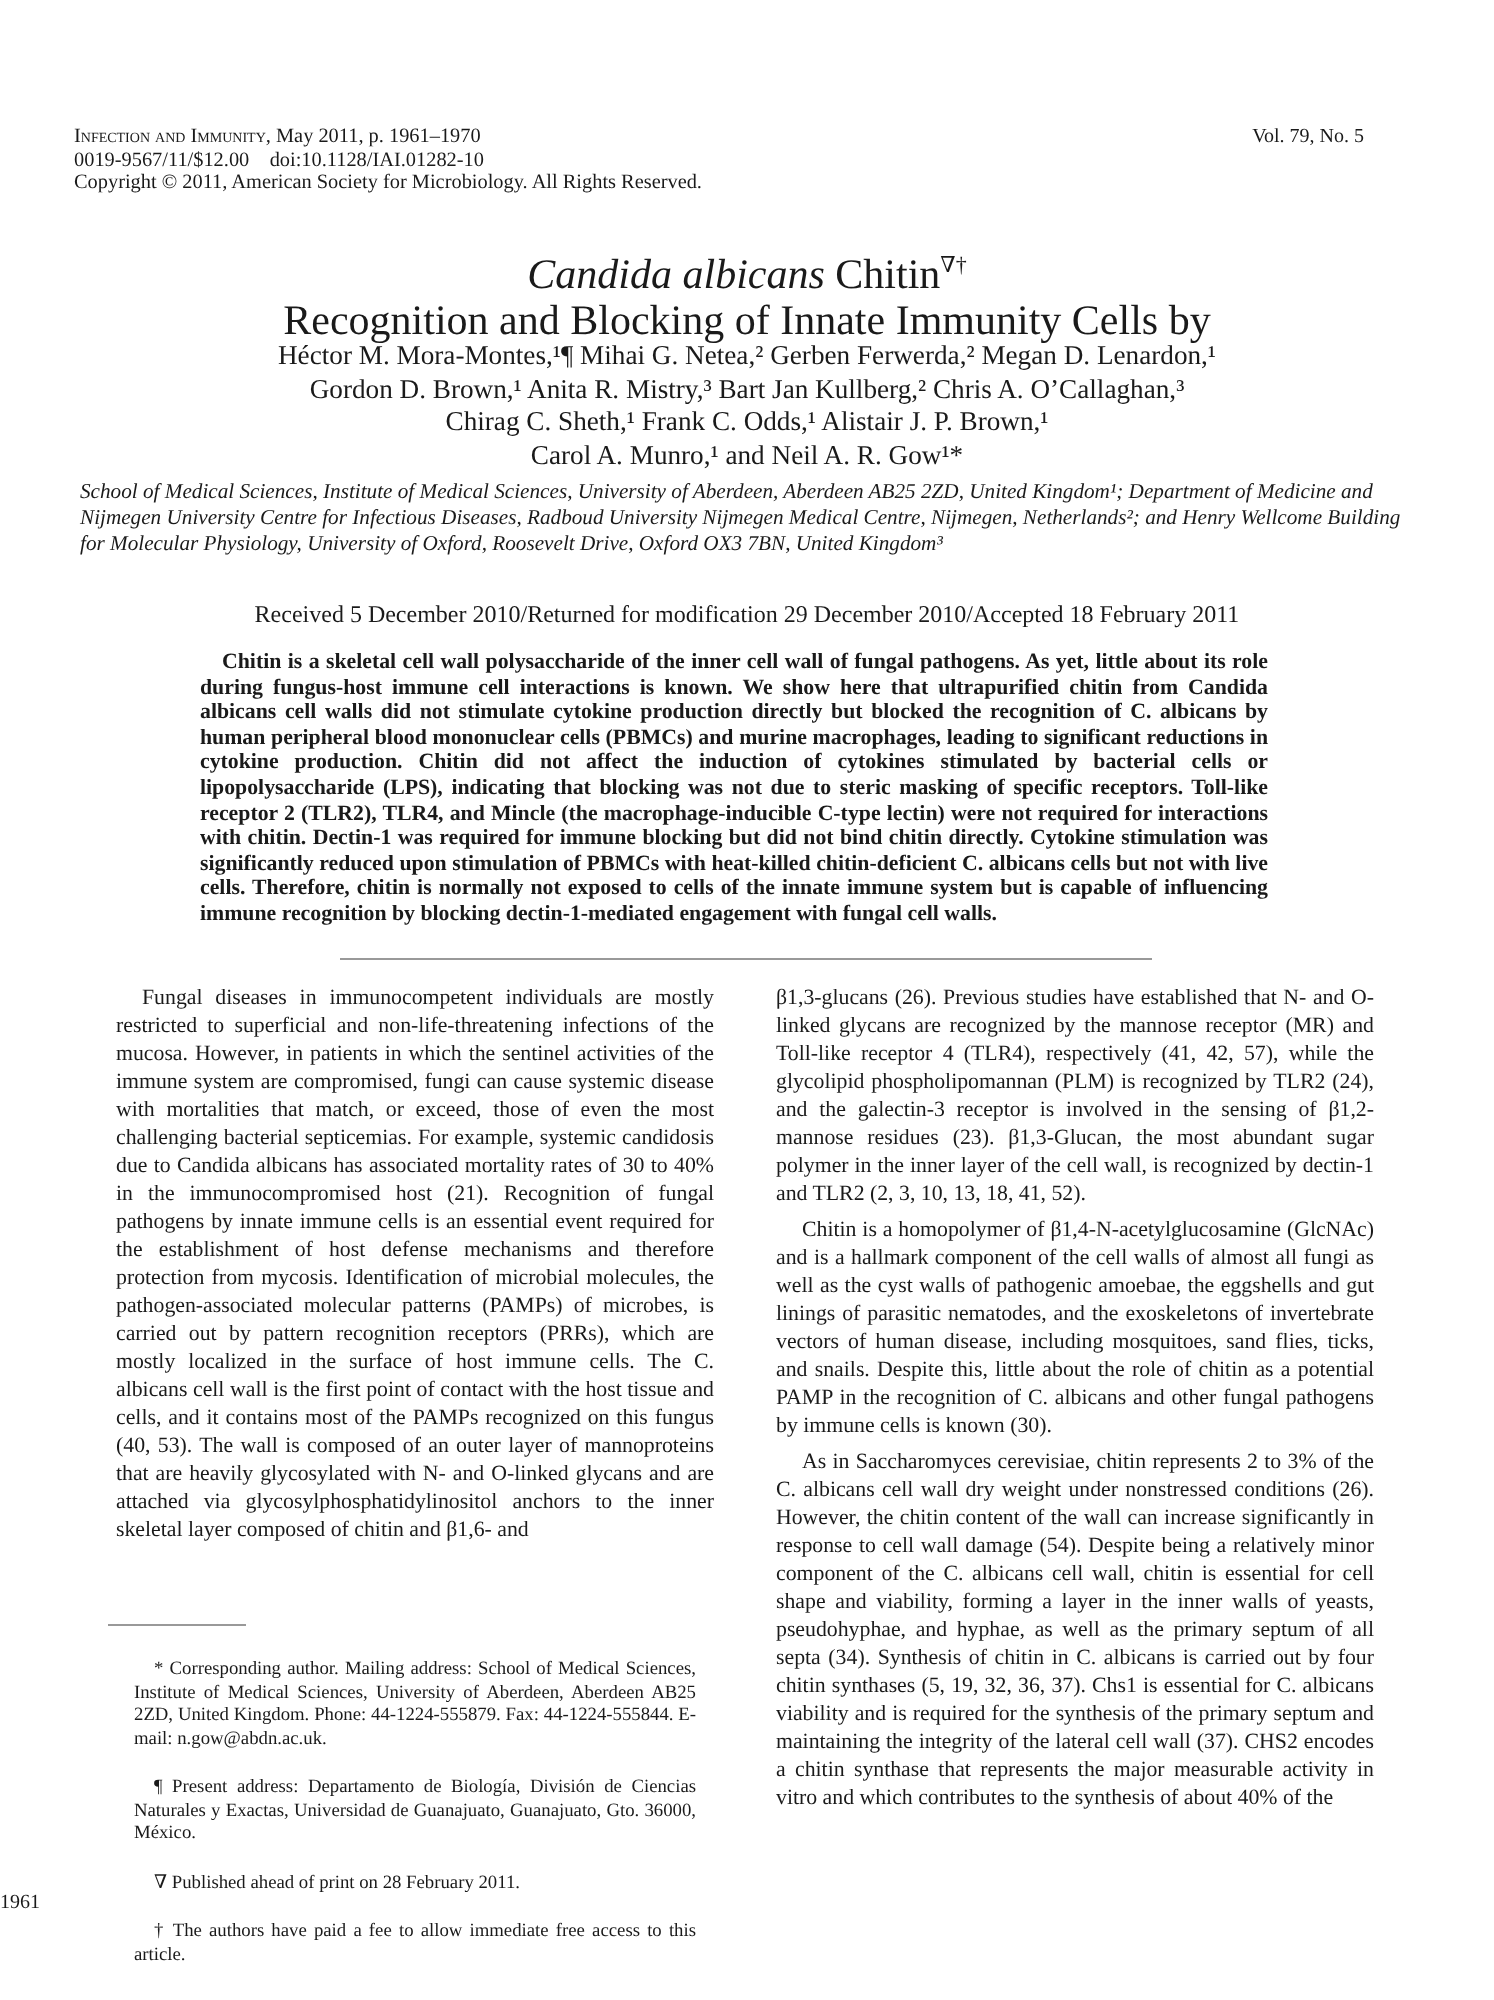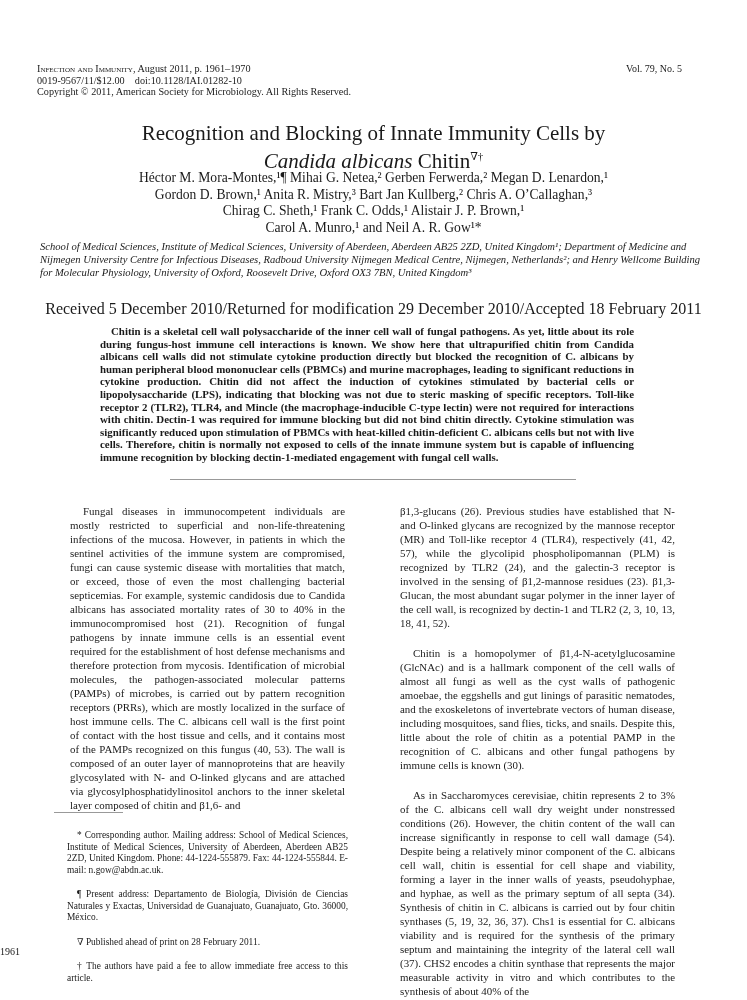--- a/index.html
+++ b/index.html
@@ -6,46 +6,46 @@
   body { width: 747px; height: 1000px; position: relative; overflow: hidden;
          font-family: "Liberation Serif", "DejaVu Serif", serif; color: #1a1a1a; }
   .abs { position: absolute; }
   .hdr { left: 37px; top: 63px; font-size: 10.2px; line-height: 11.5px; }
   .hdr .sc { font-variant: small-caps; }
   .vol { right: 65px; top: 63px; font-size: 10px; }
   .title { left: 0; width: 747px; top: 122px; text-align: center; font-size: 21px; line-height: 23px; }
   .title sup { font-size: 11px; }
   .authors { left: 0; width: 747px; top: 170px; text-align: center; font-size: 13.6px; line-height: 16.5px; }
   .affil { left: 40px; width: 667px; top: 240px; text-align: left; font-size: 10.6px; line-height: 13px; font-style: italic; }
-  .received { left: 0; width: 747px; top: 300px; text-align: center; font-size: 16px; }
+  .received { left: 0; width: 747px; top: 300px; text-align: center; font-size: 12px; }
   .abstract { left: 100px; width: 534px; top: 325px; font-size: 10.9px; line-height: 12.6px; font-weight: bold; text-align: justify; text-indent: 11px; }
   .rule { left: 170px; width: 406px; top: 479px; height: 1px; background: #999; }
   .col { width: 307px; font-size: 10.9px; line-height: 14px; text-align: justify; }
-  .col p { margin: 16px; text-indent: 13px; }
+  .col p { margin: 4px; text-indent: 13px; }
   .col p.noind { text-indent: 0; }
   .col1 { left: 54px; top: 488px; }
   .col2 { left: 384px; top: 488px; }
   .fnrule { left: 54px; top: 812px; width: 69px; height: 1px; background: #999; }
   .footnotes { left: 54px; top: 817px; width: 307px; font-size: 9.4px; line-height: 11.5px; text-align: justify; }
   .footnotes p { margin: 13px; text-indent: 10px; }
   .pageno { left: 0; width: 747px; top: 946px; font-size: 10px; }
 </style>
 </head>
 <body>
 
 <div class="abs hdr">
-  <div><span class="sc">Infection and Immunity</span><span>, August 2011, p. 1961–1970</span></div>
+  <div><span class="sc">Infection and Immunity</span><span>, May 2011, p. 1961–1970</span></div>
   <div style="white-space:pre">0019-9567/11/$12.00    doi:10.1128/IAI.01282-10</div>
   <div>Copyright © 2011, American Society for Microbiology. All Rights Reserved.</div>
 </div>
 <div class="abs vol">Vol. 79, No. 5</div>
 
 <div class="abs title">
+  <div><i>Candida albicans</i><span> Chitin</span><sup>∇†</sup></div>
   <div>Recognition and Blocking of Innate Immunity Cells by</div>
-  <div><i>Candida albicans</i><span> Chitin</span><sup>∇†</sup></div>
 </div>
 
 <div class="abs authors">
   <div>Héctor M. Mora-Montes,¹¶ Mihai G. Netea,² Gerben Ferwerda,² Megan D. Lenardon,¹</div>
   <div>Gordon D. Brown,¹ Anita R. Mistry,³ Bart Jan Kullberg,² Chris A. O’Callaghan,³</div>
   <div>Chirag C. Sheth,¹ Frank C. Odds,¹ Alistair J. P. Brown,¹</div>
   <div>Carol A. Munro,¹ and Neil A. R. Gow¹*</div>
 </div>
 
 <div class="abs affil">School of Medical Sciences, Institute of Medical Sciences, University of Aberdeen, Aberdeen AB25 2ZD, United Kingdom¹; Department of Medicine and Nijmegen University Centre for Infectious Diseases, Radboud University Nijmegen Medical Centre, Nijmegen, Netherlands²; and Henry Wellcome Building for Molecular Physiology, University of Oxford, Roosevelt Drive, Oxford OX3 7BN, United Kingdom³</div>

